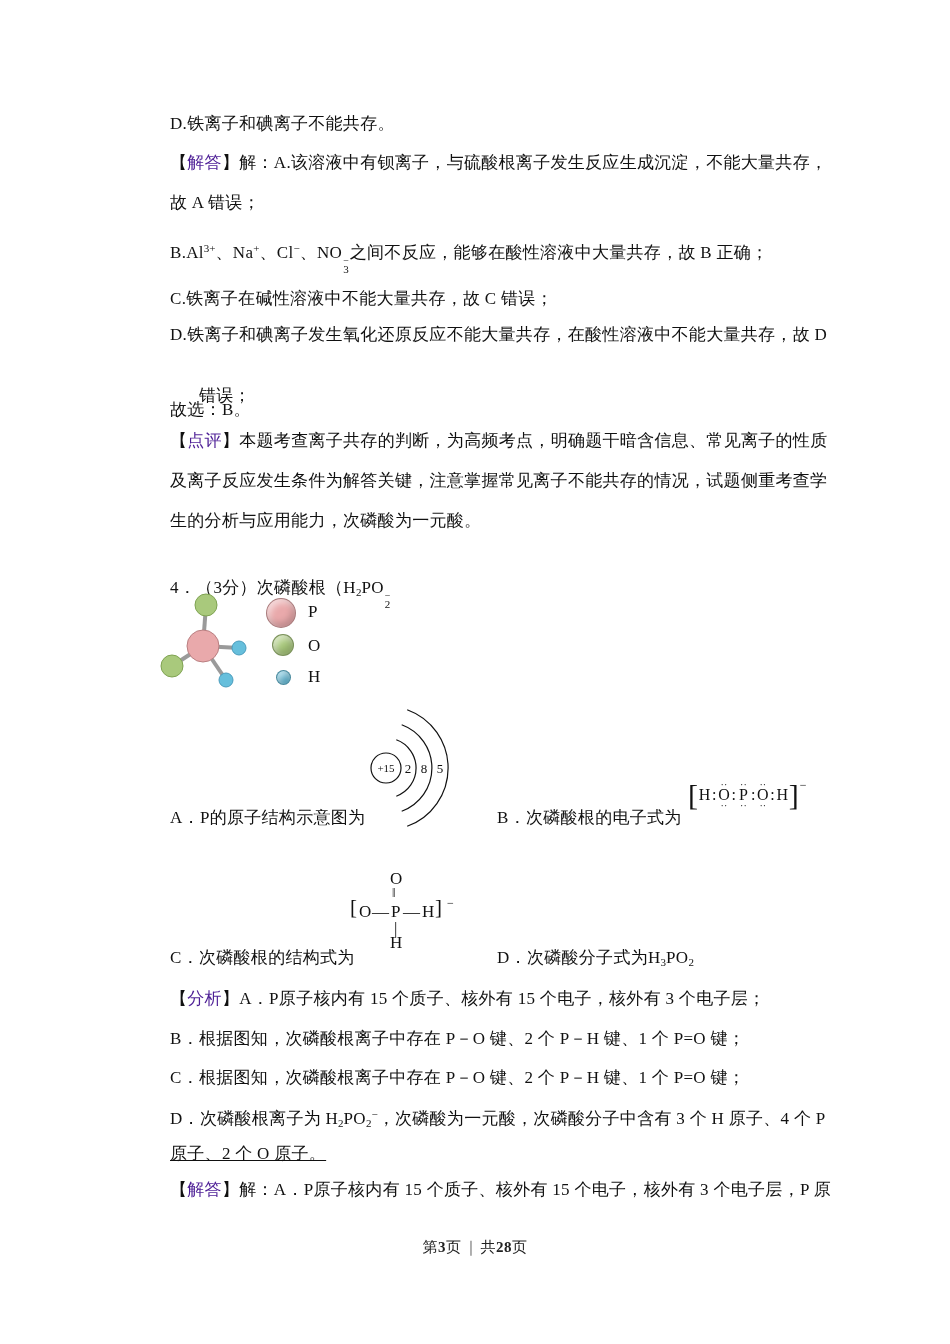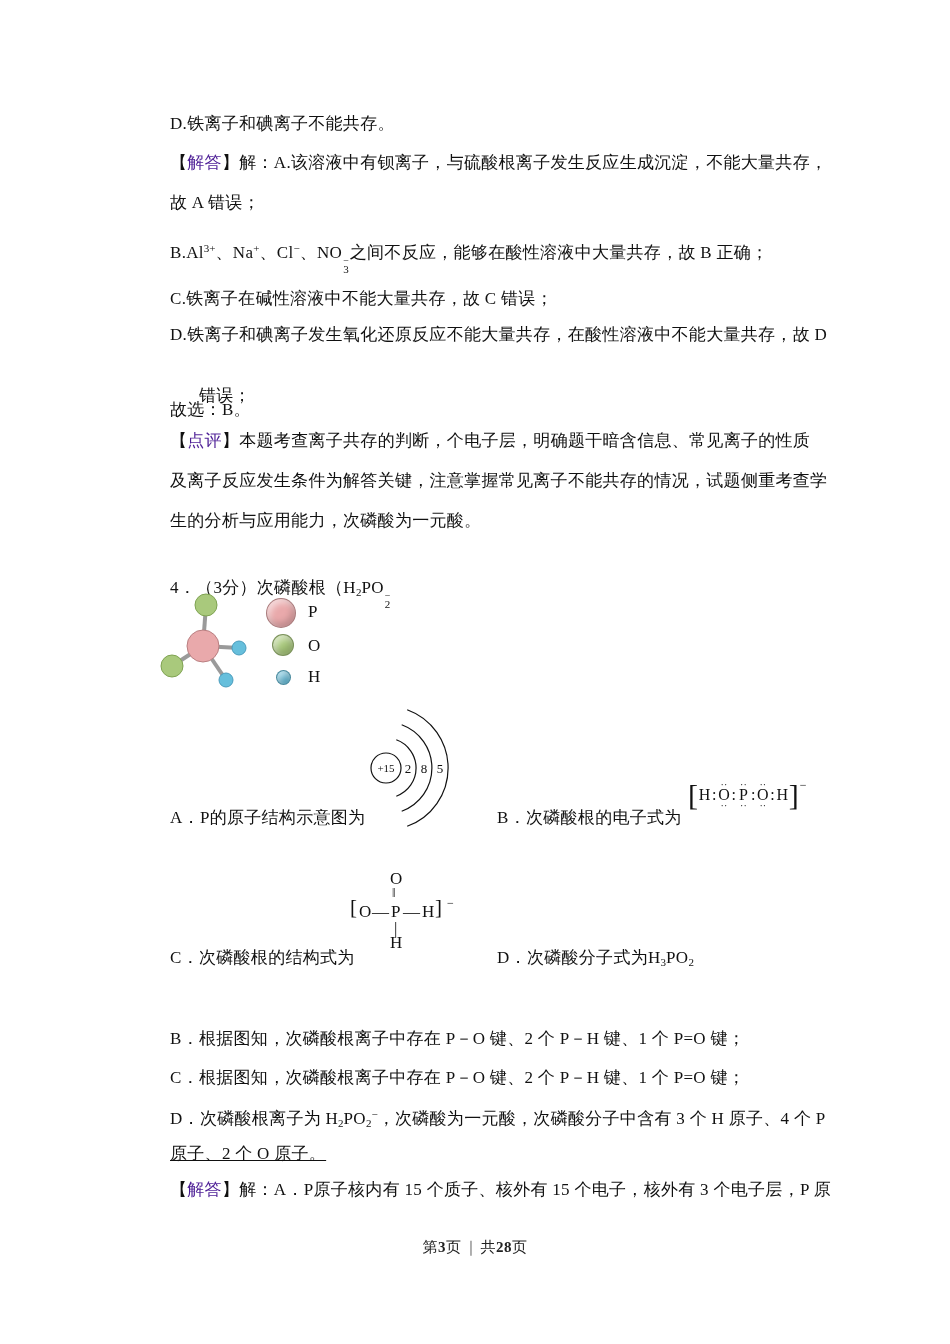--- a/index.html
+++ b/index.html
@@ -81,21 +81,21 @@
     <span>D.铁离子和碘离子发生氧化还原反应不能大量共存，在酸性溶液中不能大量共存，故 D</span>
   </div>
   <div class="line" style="left:170px;top:384px;margin-left:29px;">
     <span>错误；</span>
   </div>
   <div class="line" style="left:170px;top:398px;">
     <span>故选：B。</span>
   </div>
 
   <div class="line" style="left:170px;top:429px;">
-    <span>【</span><span class="blue">点评</span><span>】</span><span>本题考查离子共存的判断，个电子层，明确题干暗含信息、常见离子的性质</span>
+    <span>【</span><span class="blue">点评</span><span>】</span><span>本题考查离子共存的判断，为高频考点，明确题干暗含信息、常见离子的性质</span>
   </div>
   <div class="line" style="left:170px;top:469px;">
     <span>及离子反应发生条件为解答关键，注意掌握常见离子不能共存的情况，试题侧重考查学</span>
   </div>
   <div class="line" style="left:170px;top:509px;">
     <span>生的分析与应用能力，次磷酸为一元酸。</span>
   </div>
 
   <div class="line" style="left:170px;top:576px;text-align:right;">
     <span>4．（3分）次磷酸根（H</span><span class="sb">2</span><span>PO</span><span class="ionstack">
@@ -201,20 +201,23 @@
     <span class="st-both">H</span>
   </div>
 
   <div class="line" style="left:170px;top:946px;">
     <span>C．次磷酸根的结构式为</span>
   </div>
   <div class="line" style="left:497px;top:946px;">
     <span>D．次磷酸分子式为H</span><span class="sb">3</span><span>PO</span><span class="sb">2</span>
   </div>
 
+  <div class="line" style="left:170px;top:987px;">
+    <span>【</span><span class="blue">分析</span><span>】</span><span>A．P原子核内有 15 个质子、核外有 15 个电子，核外有 3 个电子层；</span>
+  </div>
   <div class="line" style="left:170px;top:1027px;">
     <span>B．根据图知，次磷酸根离子中存在 P－O 键、2 个 P－H 键、1 个 P=O 键；</span>
   </div>
   <div class="line" style="left:170px;top:1066px;">
     <span>C．根据图知，次磷酸根离子中存在 P－O 键、2 个 P－H 键、1 个 P=O 键；</span>
   </div>
   <div class="line" style="left:170px;top:1102px;">
     <span>D．次磷酸根离子为 H</span><span class="sb">2</span><span>PO</span><span class="sb">2</span><span class="sp">−</span><span>，次磷酸为一元酸，次磷酸分子中含有 3 个 H 原子、4 个 P</span>
   </div>
   <div class="line" style="left:170px;top:1142px;text-decoration:underline;">

